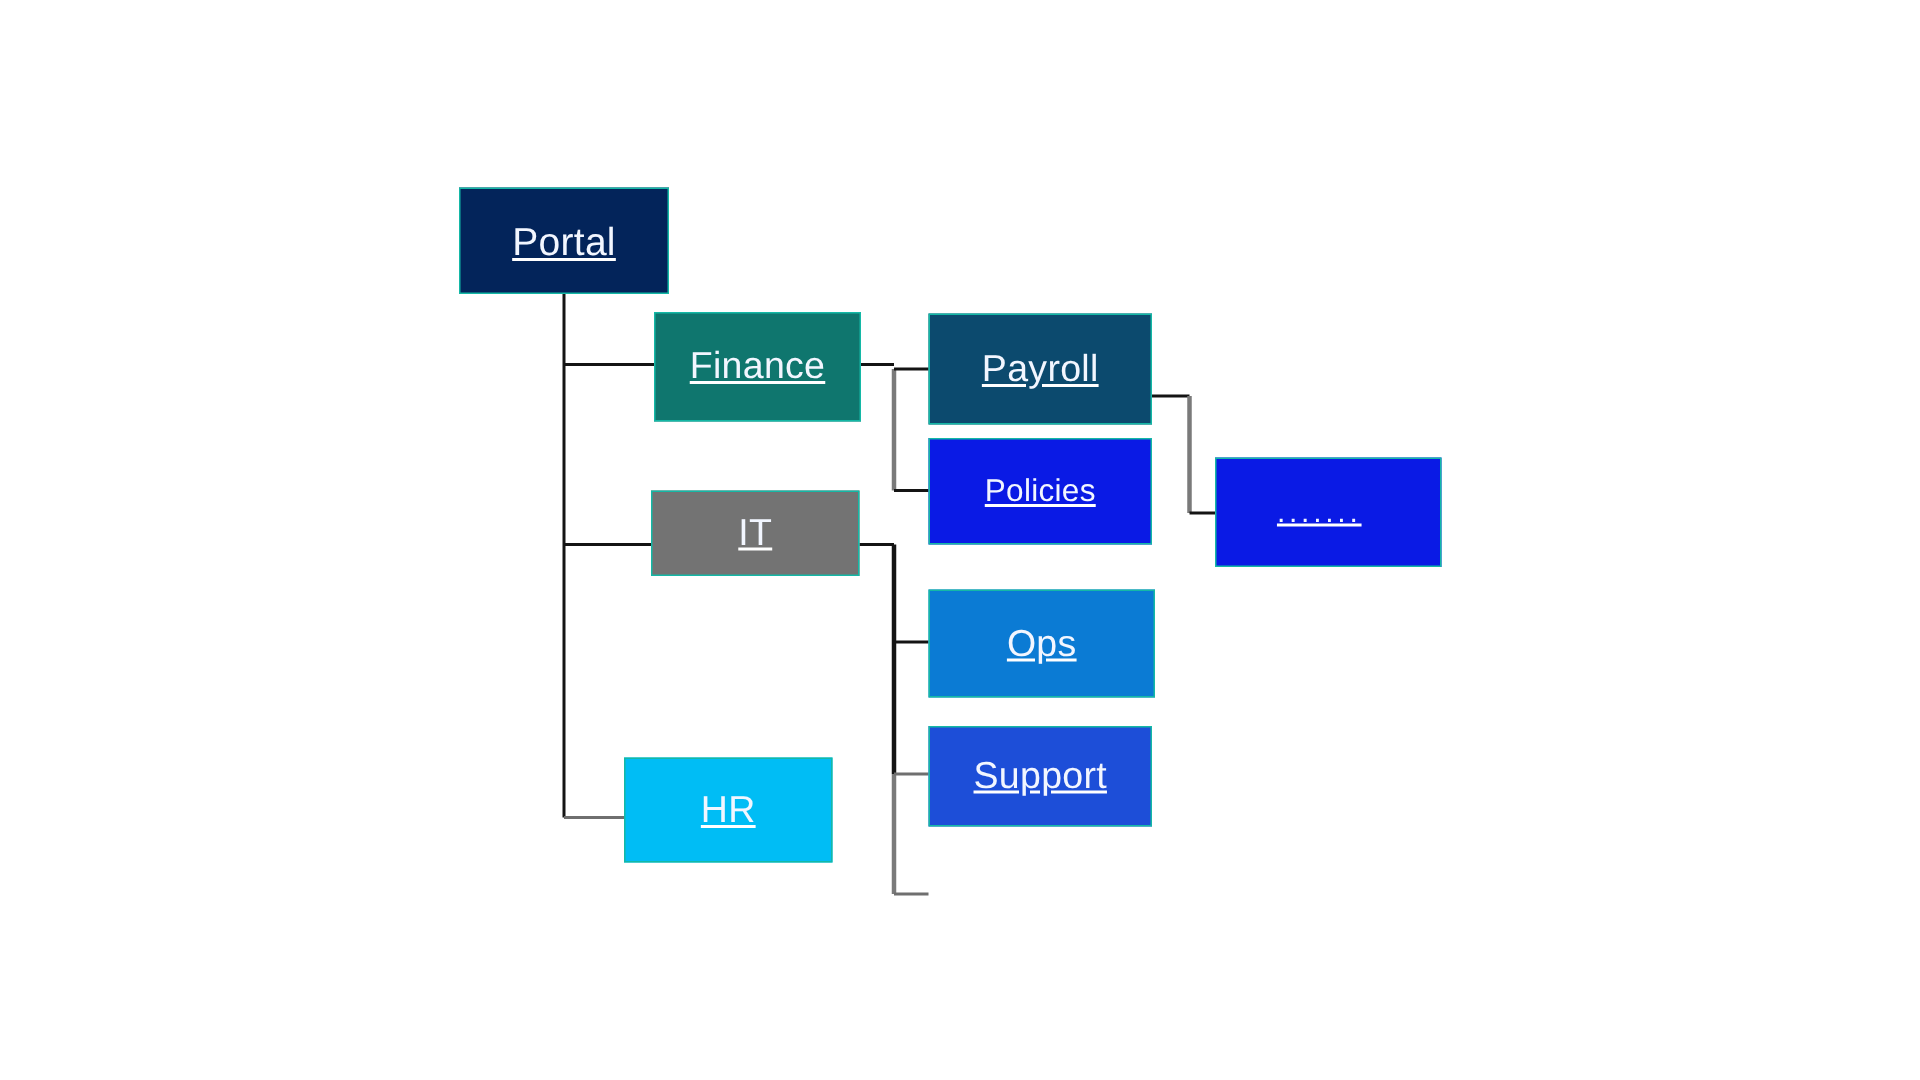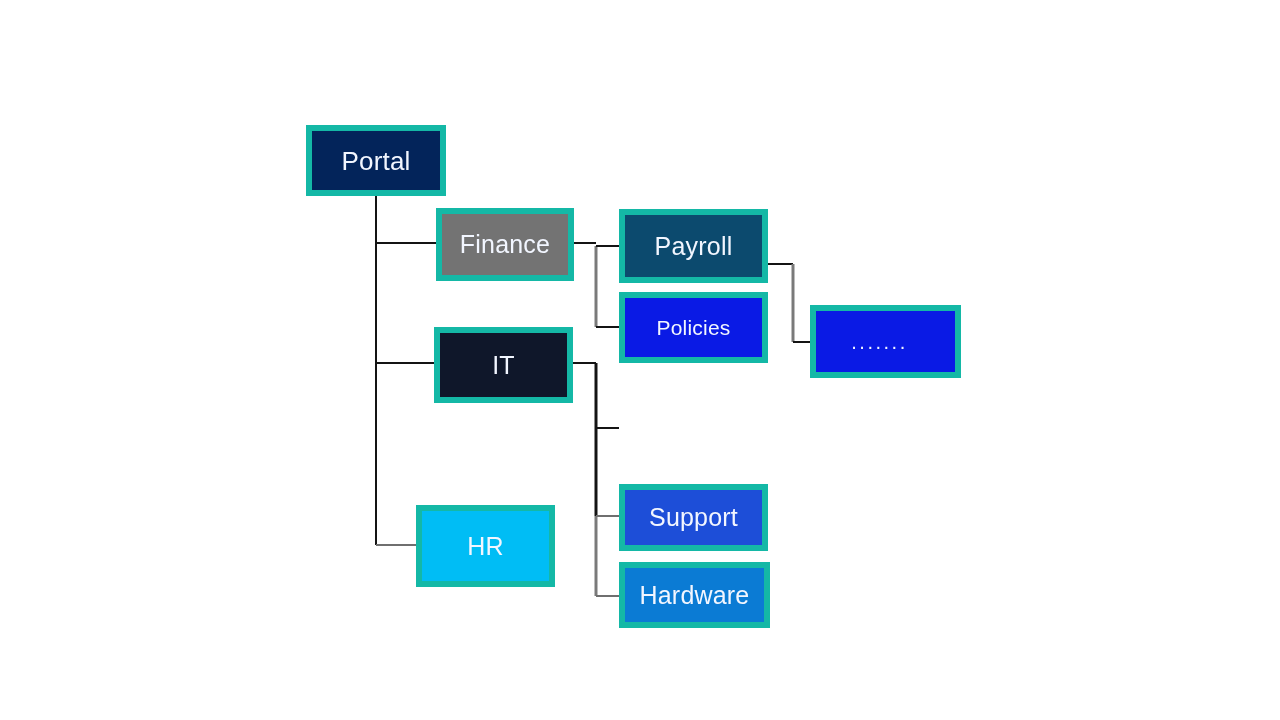--- a/index.html
+++ b/index.html
@@ -22,42 +22,43 @@
     position: absolute;
     left: 0;
     top: 0;
     width: 1280px;
     height: 720px;
     pointer-events: none;
   }
   .node {
     position: absolute;
     box-sizing: border-box;
-    border: 6px solid #14b8a6;
+    border: 1px solid #14b8a6;
     display: flex;
     align-items: center;
     justify-content: center;
     color: #ffffff;
     font-weight: 400;
     letter-spacing: 0.2px;
     line-height: 1;
     white-space: nowrap;
     user-select: none;
+    text-decoration: underline;
   }
   .node-label {
     display: block;
     text-align: center;
     color: #f2f6ff;
   }
 
   
   .n-portal   { left: 306px; top: 125px; width: 140px; height: 71px; background: #03245a; font-size: 26px; }
-  .n-finance  { left: 436px; top: 208px; width: 138px; height: 73px; background: #737373; font-size: 25px; }
-  .n-it       { left: 434px; top: 327px; width: 139px; height: 76px; background: #0f172a; font-size: 25px; }
-  .n-hr       { left: 416px; top: 505px; width: 139px; height: 82px; background: #00bdf5; font-size: 25px; }
+  .n-finance  { left: 436px; top: 208px; width: 138px; height: 73px; background: #0f766e; font-size: 25px; }
+  .n-it       { left: 434px; top: 327px; width: 139px; height: 57px; background: #737373; font-size: 25px; }
+  .n-hr       { left: 416px; top: 505px; width: 139px; height: 70px; background: #00bdf5; font-size: 25px; }
   .n-payroll  { left: 619px; top: 209px; width: 149px; height: 74px; background: #0c4a6e; font-size: 25px; }
   .n-policies { left: 619px; top: 292px; width: 149px; height: 71px; background: #0a1ae5; font-size: 21px; }
   .n-more     { left: 810px; top: 305px; width: 151px; height: 73px; background: #0a1ae5; font-size: 20px; }
   .n-ops      { left: 619px; top: 393px; width: 151px; height: 72px; background: #0b7bd4; font-size: 25px; }
   .n-support  { left: 619px; top: 484px; width: 149px; height: 67px; background: #1d4ed8; font-size: 25px; }
   .n-hardware { left: 619px; top: 562px; width: 151px; height: 66px; background: #0b7bd4; font-size: 25px; }
 
   .n-more .node-label {
     letter-spacing: 2.5px;
     transform: translateX(-6px);
@@ -121,22 +122,22 @@
   </div>
 
   <div class="node n-policies">
     <span class="node-label">Policies</span>
   </div>
 
   <div class="node n-more">
     <span class="node-label">.......</span>
   </div>
 
+  <div class="node n-ops">
+    <span class="node-label">Ops</span>
+  </div>
 
   <div class="node n-support">
     <span class="node-label">Support</span>
   </div>
 
-  <div class="node n-hardware">
-    <span class="node-label">Hardware</span>
-  </div>
 
 </div>
 
 </body></html>

